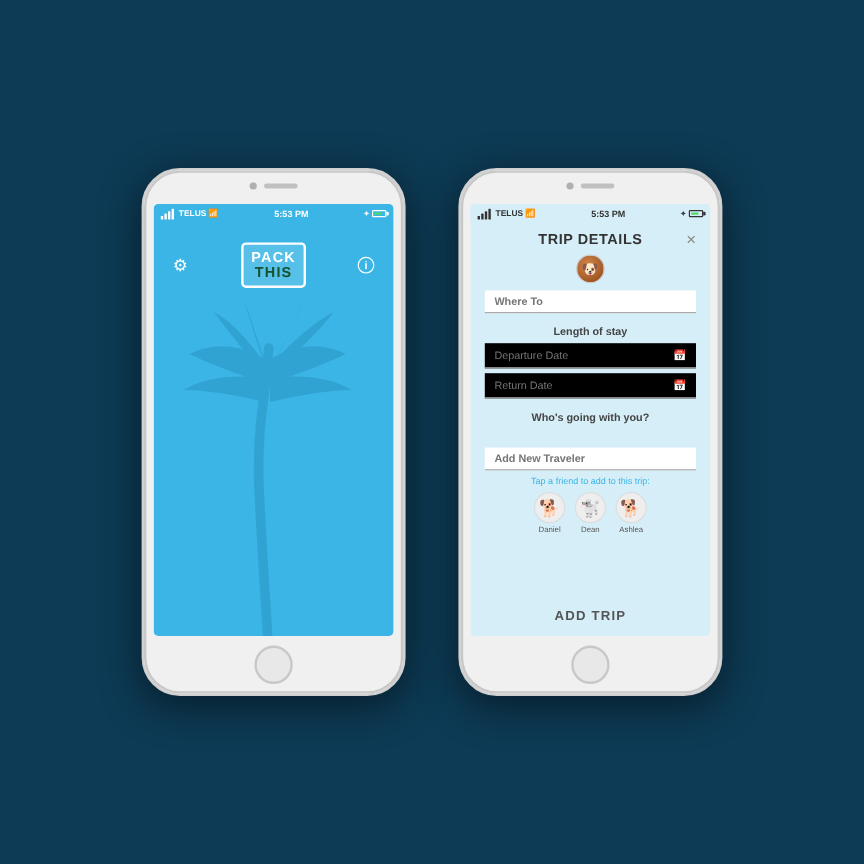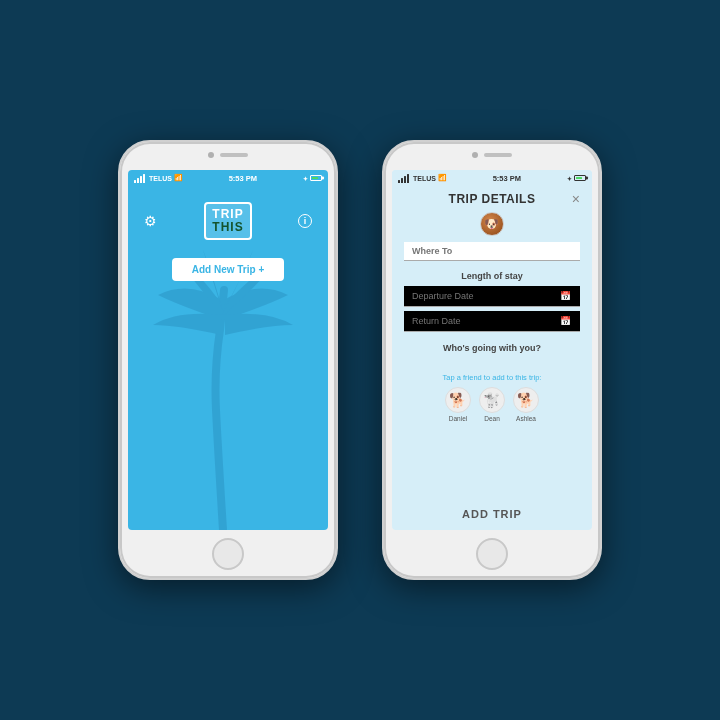--- a/index.html
+++ b/index.html
@@ -512,27 +512,26 @@
             <path d="M76 55 Q110 20 130 10 Q115 30 76 65" fill="#1a6fa0"></path>
             <path d="M76 60 Q100 15 105 0 Q95 25 74 65" fill="#1a6fa0"></path>
 
             <path d="M73 65 Q30 60 5 75 Q30 75 73 85" fill="#1a6fa0"></path>
             <path d="M77 65 Q120 60 145 75 Q120 75 77 85" fill="#1a6fa0"></path>
           </svg>
 
           <div class="app-header-row">
             <div class="settings-icon">⚙</div>
             <div class="pack-this-logo">
-              <div class="pack">TRIP</div>
+              <div class="pack">PACK</div>
               <div class="this">THIS</div>
             </div>
             <div class="info-icon">i</div>
           </div>
 
-          <button class="add-trip-btn">Add New Trip +</button>
         </div>
       </div>
     </div>
   </div>
 
   <div class="phone">
     <div class="phone-top">
       <div class="phone-camera"></div>
       <div class="phone-speaker"></div>
     </div>
@@ -581,20 +580,21 @@
             <span class="cal-icon">📅</span>
           </div>
 
           <div class="date-input-row" style="margin-bottom:6px;">
             <input type="text" style="flex: 1 1 0%; border: none; outline: none; font-size: 9px; color: rgb(187, 187, 187); background: transparent;" placeholder="Return Date">
             <span class="cal-icon">📅</span>
           </div>
 
           <div class="travelers-label">Who's going with you?</div>
 
+          <input class="trip-input" type="text" style="border-bottom: 1.5px solid rgb(170, 170, 170); background: white; outline: none; font-size: 9px; color: rgb(187, 187, 187); padding: 4px 8px; width: 100%; border-top: none; border-left: none; border-right: none; margin-bottom: 4px;" placeholder="Add New Traveler">
 
           <div class="friends-label">Tap a friend to add to this trip:</div>
 
           <div class="friends-row">
             <div class="friend-item">
               <div class="friend-avatar" style="background:#eee;">🐕</div>
               <span class="friend-name">Daniel</span>
             </div>
             <div class="friend-item">
               <div class="friend-avatar" style="background:#eee;">🐩</div>

